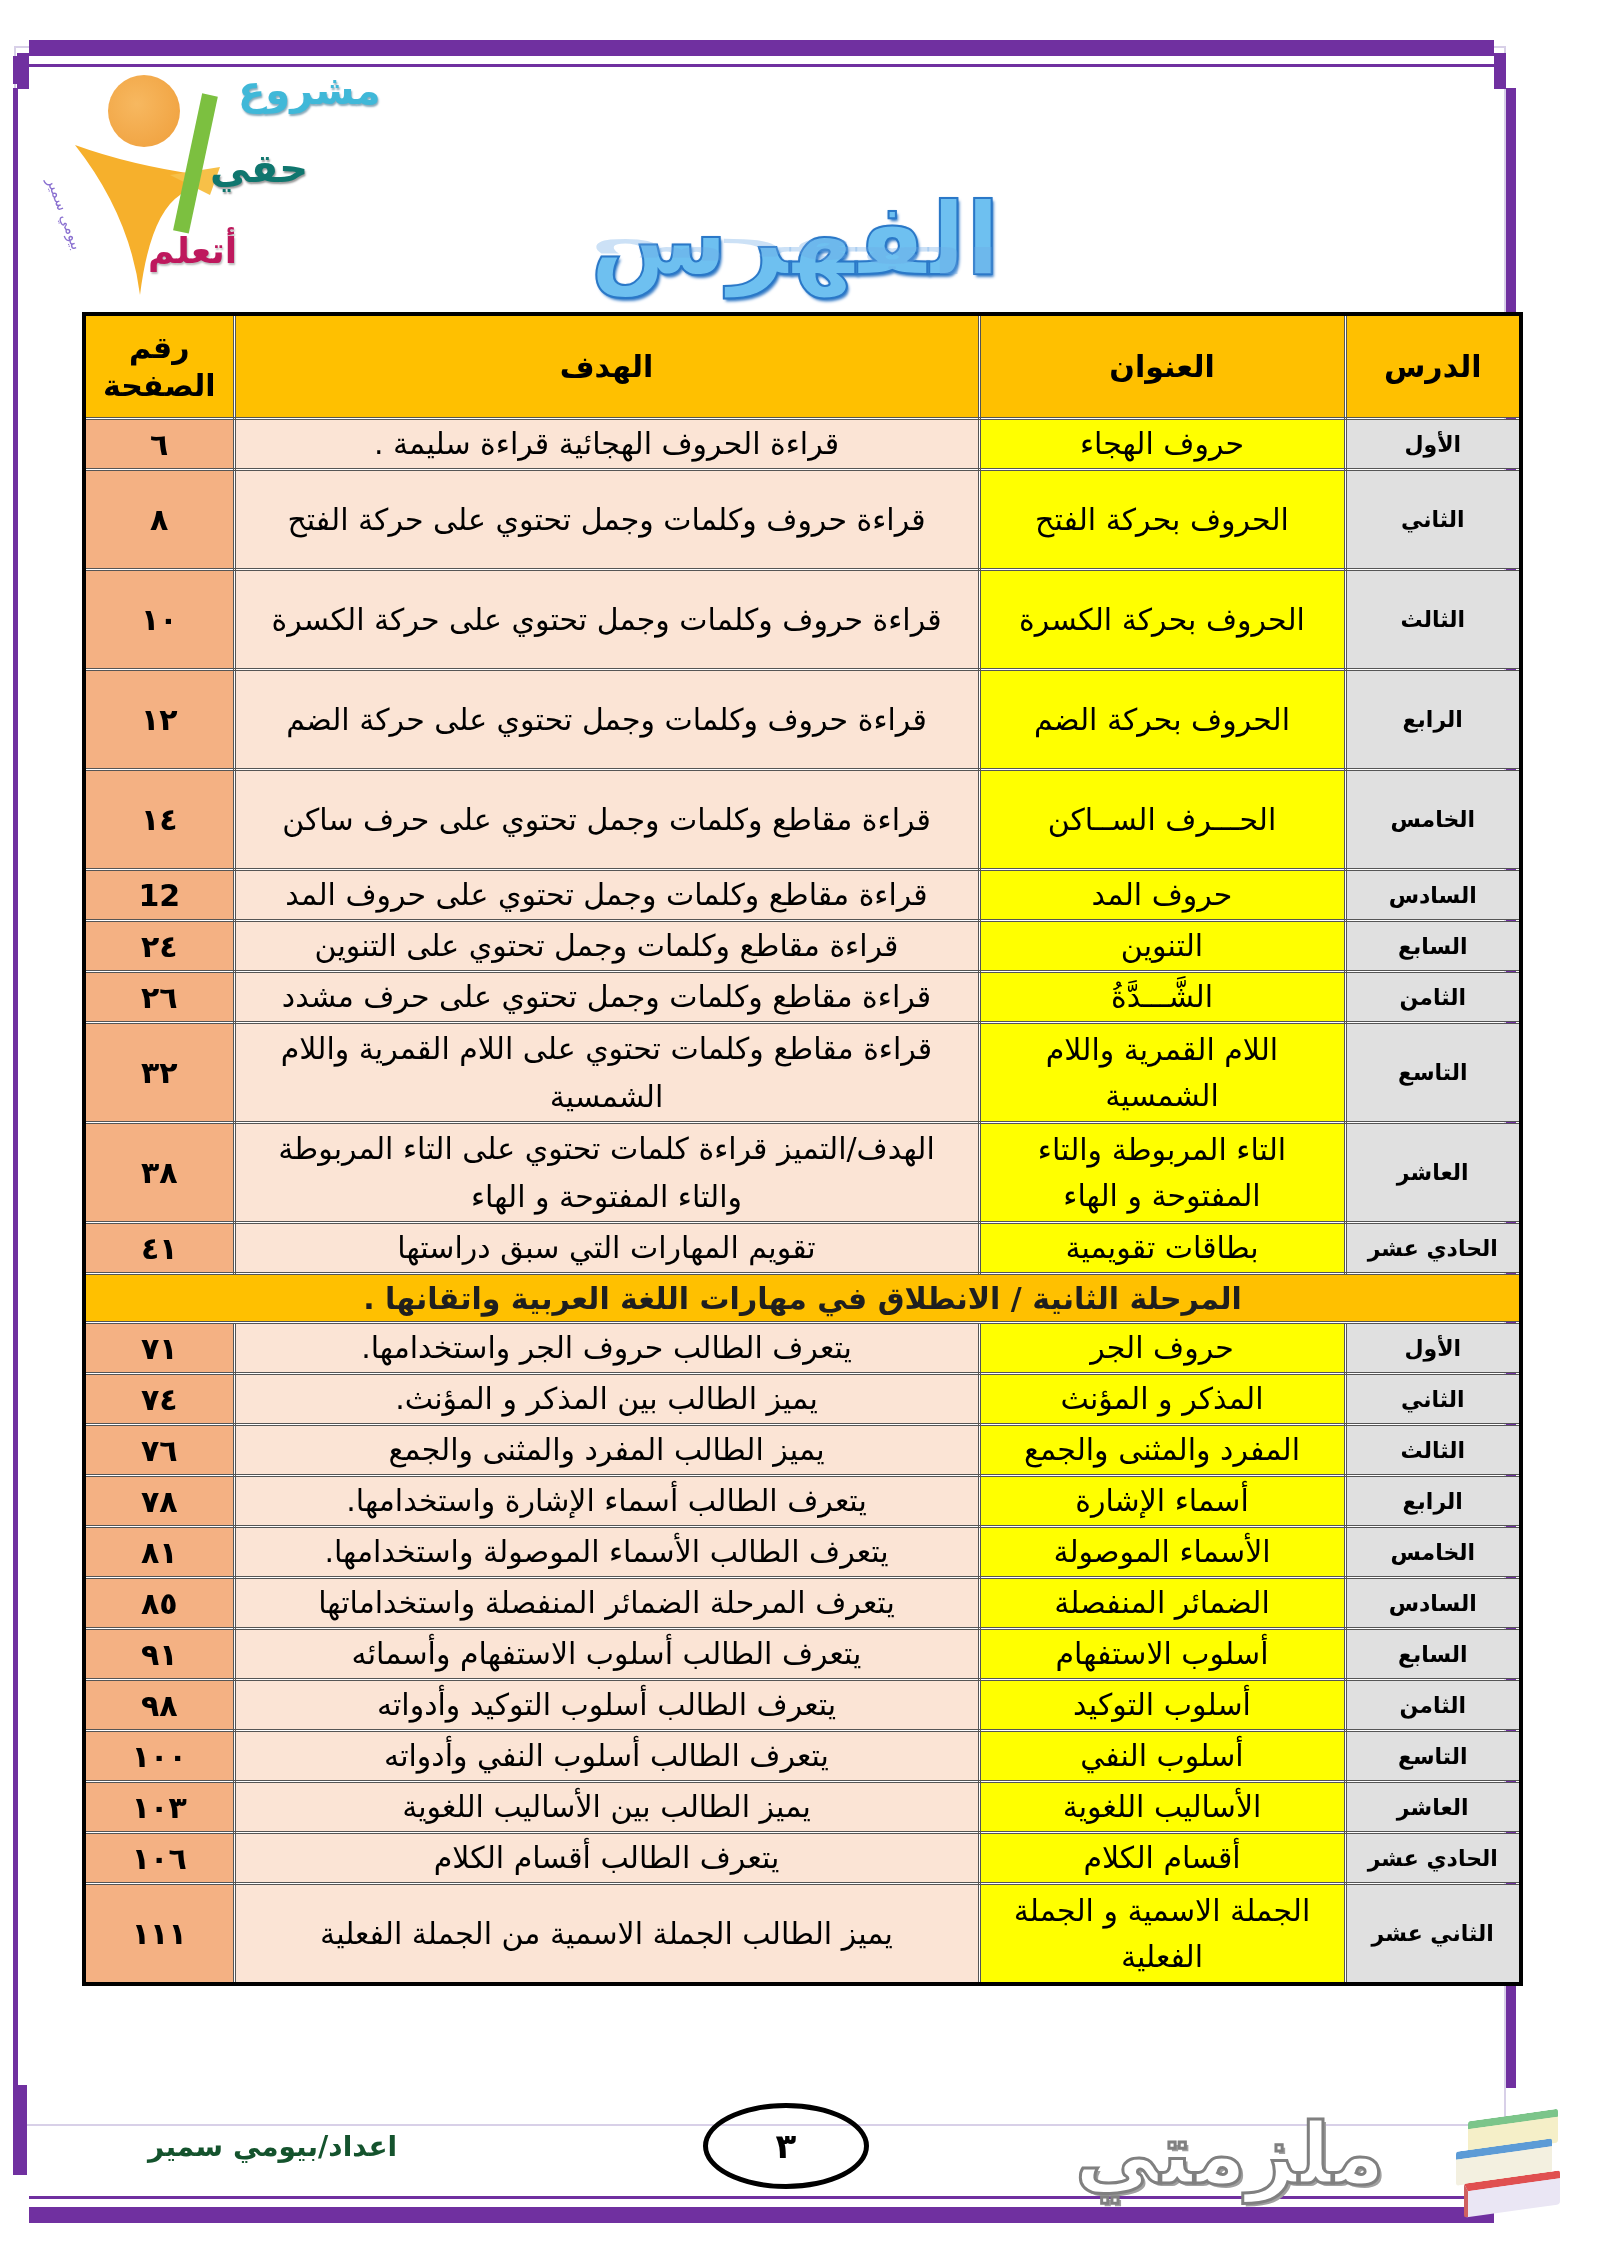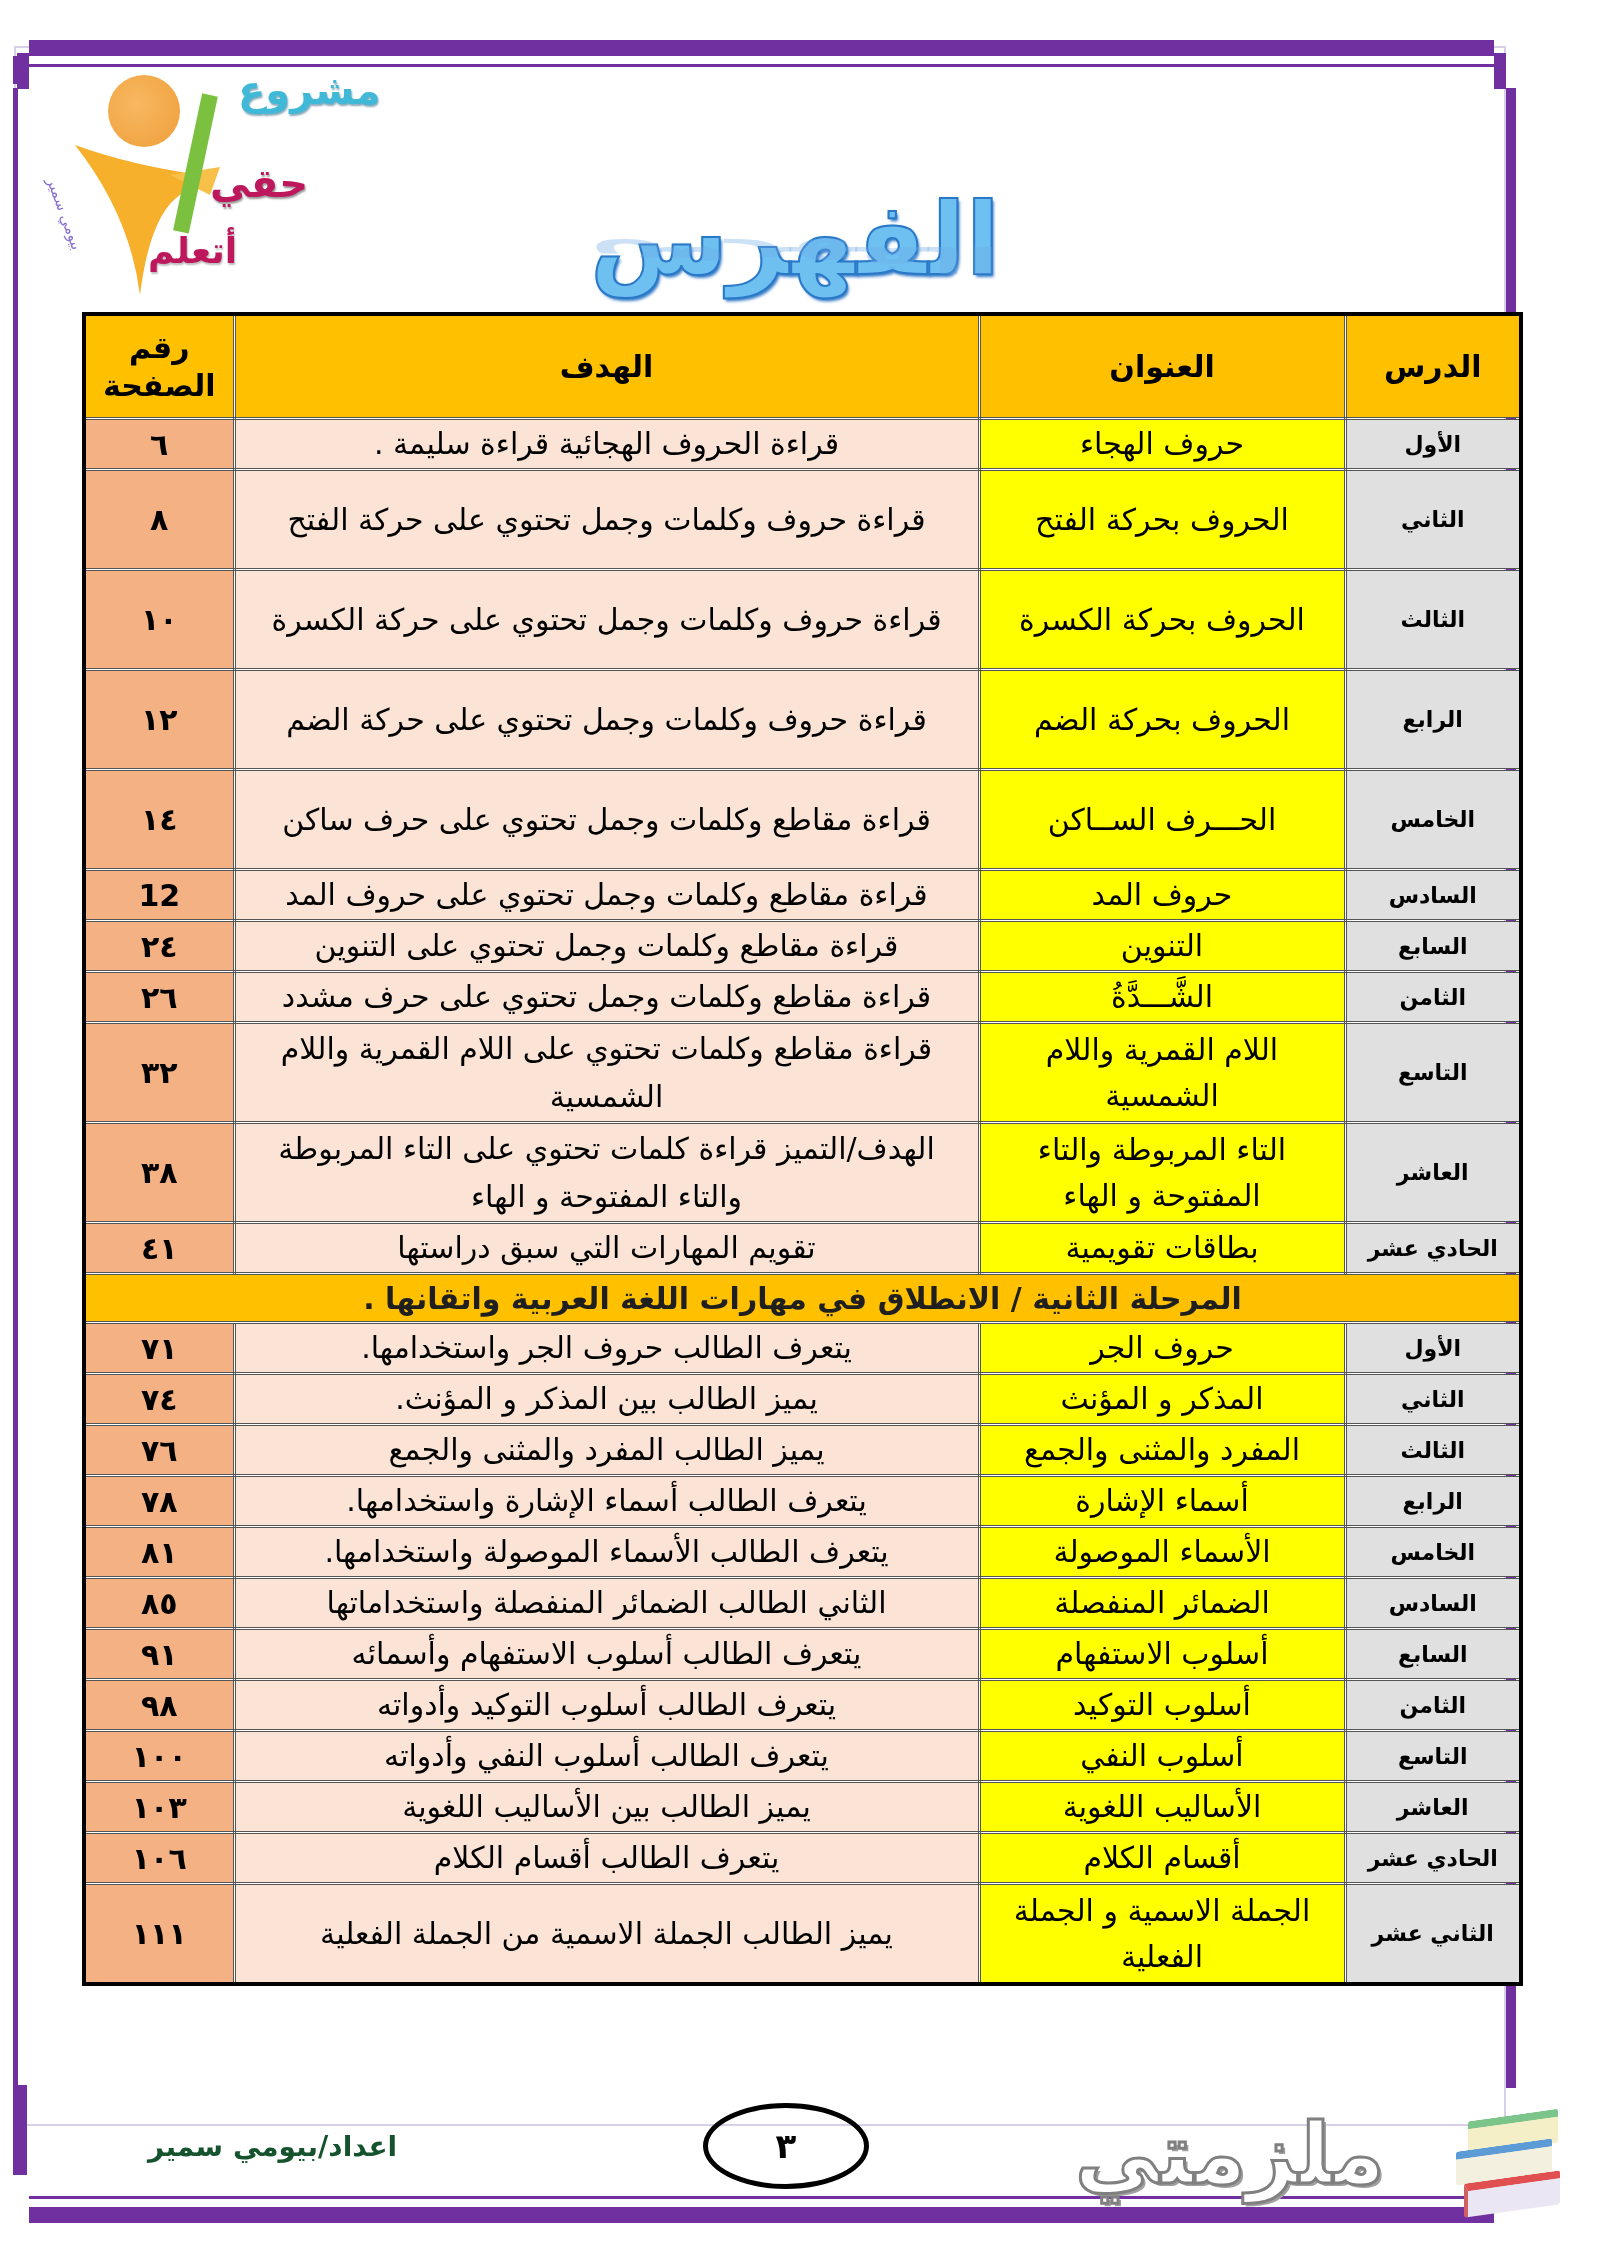--- a/index.html
+++ b/index.html
@@ -13,21 +13,21 @@
   .frame-thin { position: absolute; background: #7030a0; }
   .frame-line { position: absolute; border: 2px solid #d8d0e8; }
   
   .logo { position: absolute; left: 70px; top: 65px; width: 300px; height: 240px; }
   .logo .head { position: absolute; left: 38px; top: 10px; width: 72px; height: 72px; border-radius: 50%;
     background: radial-gradient(circle at 40% 40%, #f7b860, #ef9e3a); }
   .logo .pencil { position: absolute; left: 132px; top: 30px; width: 16px; height: 140px; background: #7cc040;
     transform: rotate(12deg); transform-origin: top center; }
   .logo .word { position: absolute; font-weight: bold; direction: rtl; white-space: nowrap; }
   .logo .w1 { left: 168px; top: 2px; font-size: 40px; color: #40b8d8; text-shadow: 1px 2px 2px #8ab; }
-  .logo .w2 { left: 140px; top: 95px; font-size: 40px; color: #be185d; text-shadow: 1px 2px 2px #999; }
+  .logo .w2 { left: 140px; top: 80px; font-size: 40px; color: #0f766e; text-shadow: 1px 2px 2px #999; }
   .logo .w3 { left: 78px; top: 165px; font-size: 36px; color: #be185d; text-shadow: 1px 2px 2px #bbb; }
   .logo .sig { position: absolute; left: -10px; top: 110px; font-size: 15px; color: #8a70d0;
     transform: rotate(70deg); transform-origin: left top; white-space: nowrap; direction: rtl; }
   
   .title-wrap { position: absolute; left: 600px; top: 180px; width: 400px; height: 130px; text-align: center; }
   .page-title {
     font-family: "DejaVu Sans", sans-serif; font-weight: bold; font-size: 100px; line-height: 120px;
     color: #6ec0f0; direction: rtl;
     text-shadow: 0 0 2px #1d70c0, 2px 3px 3px #3a7fc8;
     -webkit-text-stroke: 2px #2a78c8;
@@ -220,21 +220,21 @@
     </tr>
     <tr class="r1">
       <td class="lesson">الخامس</td>
       <td class="title">الأسماء الموصولة</td>
       <td class="goal">يتعرف الطالب الأسماء الموصولة واستخدامها.</td>
       <td class="page">٨١</td>
     </tr>
     <tr class="r1">
       <td class="lesson">السادس</td>
       <td class="title">الضمائر المنفصلة</td>
-      <td class="goal">الثاني الطالب الضمائر المنفصلة واستخداماتها</td>
+      <td class="goal">يتعرف المرحلة الضمائر المنفصلة واستخداماتها</td>
       <td class="page">٨٥</td>
     </tr>
     <tr class="r1">
       <td class="lesson">السابع</td>
       <td class="title">أسلوب الاستفهام</td>
       <td class="goal">يتعرف الطالب أسلوب الاستفهام وأسمائه</td>
       <td class="page">٩١</td>
     </tr>
     <tr class="r1">
       <td class="lesson">الثامن</td>

